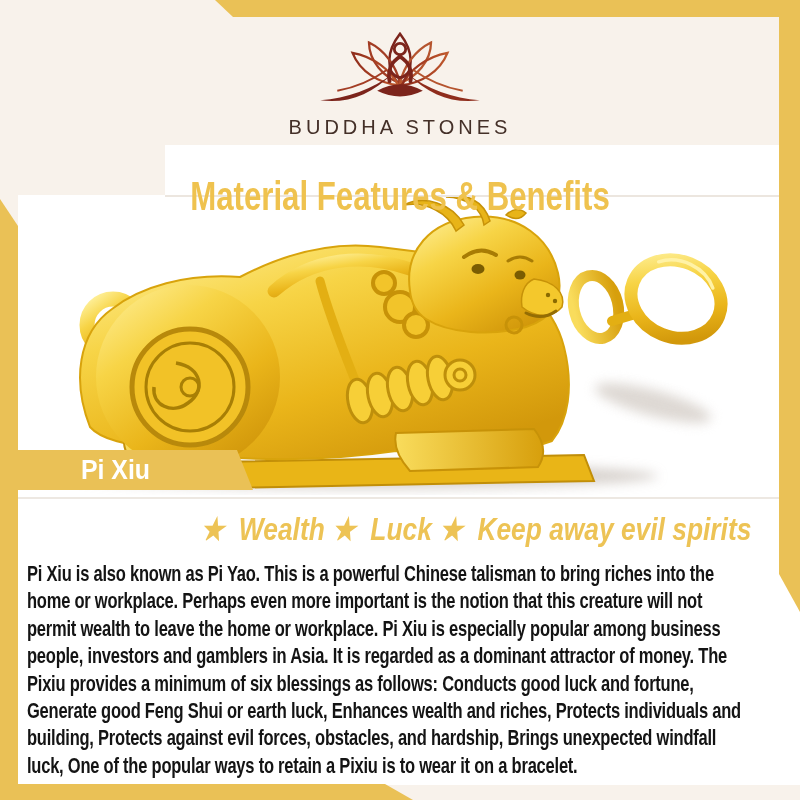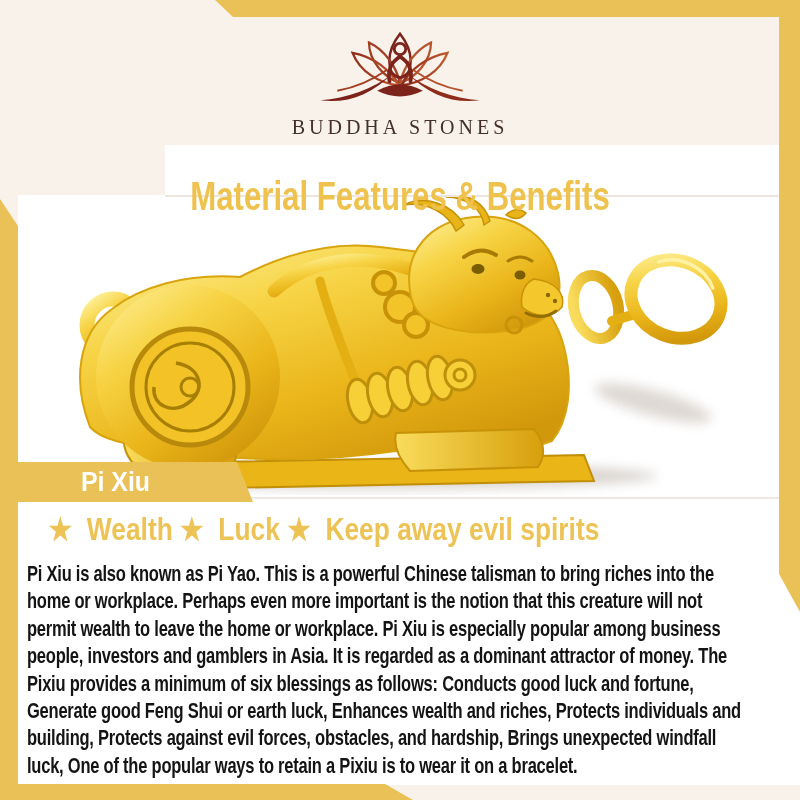--- a/index.html
+++ b/index.html
@@ -17,54 +17,54 @@
   .ribbon.left{left:0; top:196px; width:18px; height:604px;
     clip-path:polygon(0 3px, 18px 30px, 18px 604px, 0 604px);}
   .ribbon.bottom{left:0; top:784px; width:420px; height:16px;
     clip-path:polygon(0 0, 385px 0, 413px 16px, 0 16px);}
 
   
   .logo-area{position:absolute; left:0; top:24px; width:800px; text-align:center; z-index:5;}
   .logo-area svg{display:block; margin:0 auto;}
   .brand-name{
     margin-top:4px;
-    font-family:Liberation Serif, serif;
+    font-family:Liberation Sans, sans-serif;
     font-size:20px; letter-spacing:4px; color:#443028; font-weight:500;
   }
 
   
   .banner-strip{position:absolute; left:165px; top:145px; width:617px; height:50px;
     background:var(--panel_white,#FFFFFF); border-bottom:2px solid #ece6df; z-index:4;}
   .banner-title{position:absolute; left:0; top:147px; width:800px; height:48px;
     text-align:center; z-index:6; line-height:48px;margin-top:25px;}
   .banner-title span{
     display:inline-block; transform:scaleX(0.78); transform-origin:center;
     font-size:40px; font-weight:bold; color:var(--banner_gold,#EFC24E);
     white-space:nowrap; letter-spacing:0px;
   }
 
   
   .photo-panel{position:absolute; left:18px; top:195px; width:764px; height:302px;
     background:#FFFFFF; z-index:3; border-bottom:2px solid #ede8e2;}
 
   
-  .pixiu-band{position:absolute; left:18px; top:462px; width:236px; height:40px;
+  .pixiu-band{position:absolute; left:18px; top:450px; width:236px; height:40px;
     background:var(--ribbon_yellow,#EAC156); z-index:20;
     clip-path:polygon(0 0, 219px 0, 235px 40px, 0 40px);
     text-align:center; line-height:40px;}
   .pixiu-band span{
     display:inline-block; margin-right:40px; transform:scaleX(0.92);
     color:#FFFFFF; font-size:27px; font-weight:bold;
   }
 
   
   .text-panel{position:absolute; left:18px; top:497px; width:782px; height:288px;
     background:var(--panel_white,#FFFFFF); z-index:2;}
   .headline{position:absolute; left:-18px; top:10px; width:800px; height:46px;
-    text-align:left; line-height:46px;}
+    text-align:right; line-height:46px;font-style:italic;}
   .headline span{
     display:inline-block; transform:scaleX(0.85); transform-origin:center;
     font-size:31px; font-weight:bold; color:var(--headline_gold,#EDC355);
     white-space:pre;
   }
   .description{
     position:absolute; left:9px; top:63px; width:1010px;
     transform:scaleX(0.75); transform-origin:top left;
     font-size:22px; font-weight:bold; line-height:27.4px;
     letter-spacing:-0.3px; color:var(--text_black,#141414);

